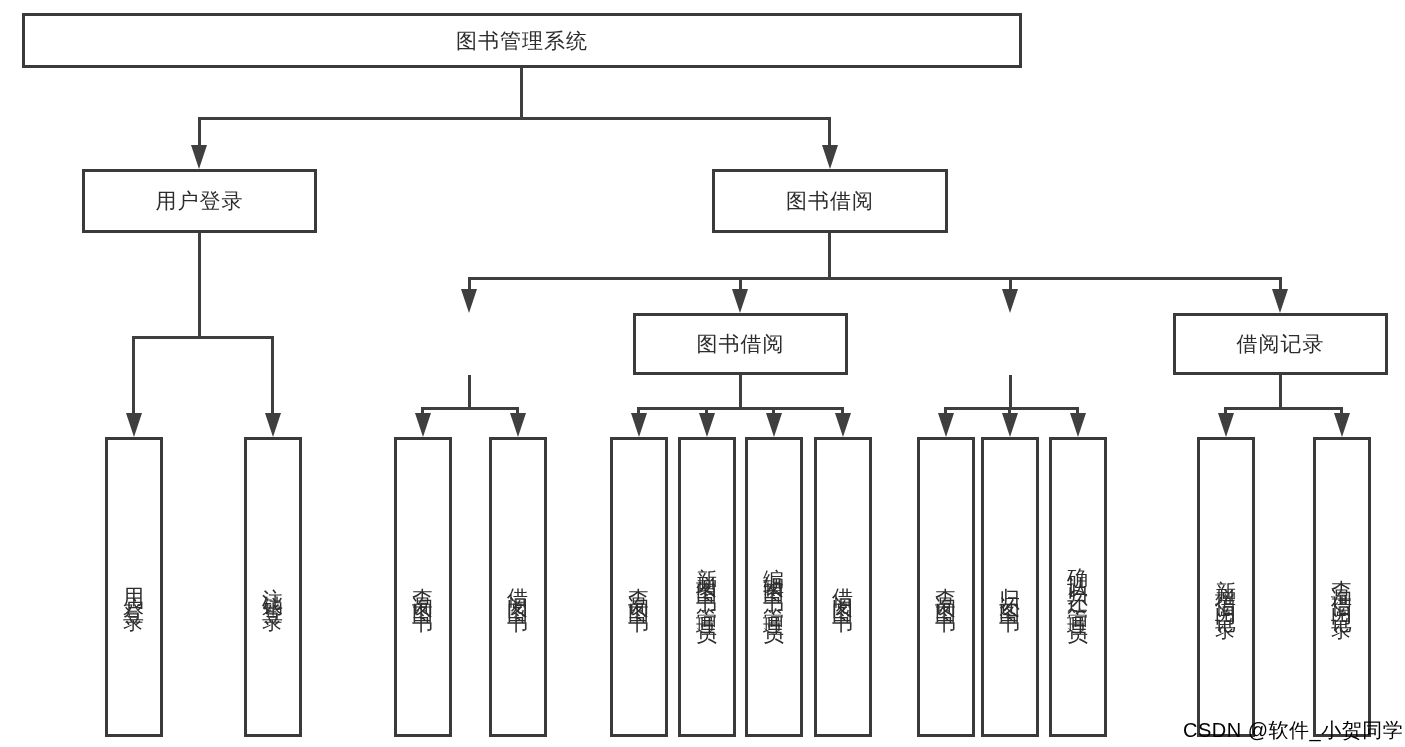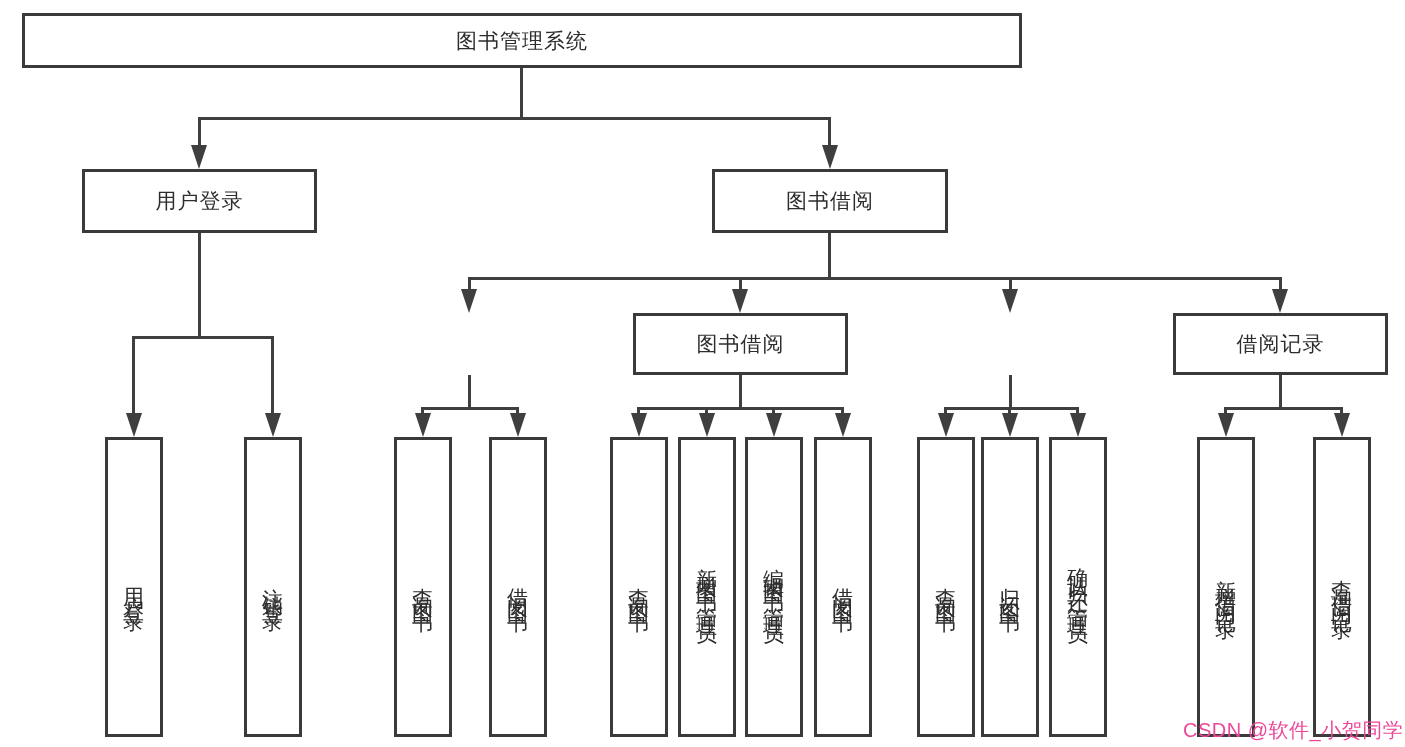--- a/index.html
+++ b/index.html
@@ -16,21 +16,21 @@
   .box {
     position:absolute; box-sizing:border-box; background:#ffffff;
     border:3px solid #3a3a3a; display:flex; align-items:center; justify-content:center;
     font-size:21px; color:#2d2d2d; letter-spacing:1px; z-index:2;
   }
   .leaf { width:58px; height:300px; top:437px; }
   .leaf span {
     writing-mode:vertical-rl; line-height:1; letter-spacing:8px; font-size:21px;
   }
   .watermark {
-    position:absolute; left:1183px; top:717px; font-size:20px; color:#ec4899;
+    position:absolute; left:1183px; top:717px; font-size:20px; color:#000000;
     z-index:5; white-space:nowrap; letter-spacing:0.5px;
   }
 </style>
 </head>
 <body>
 
 <div class="canvas">
 
   <div class="ln" style="left:520px;top:68px;width:3px;height:52px"></div>
   <div class="ln" style="left:198px;top:117px;width:633px;height:3px"></div>

